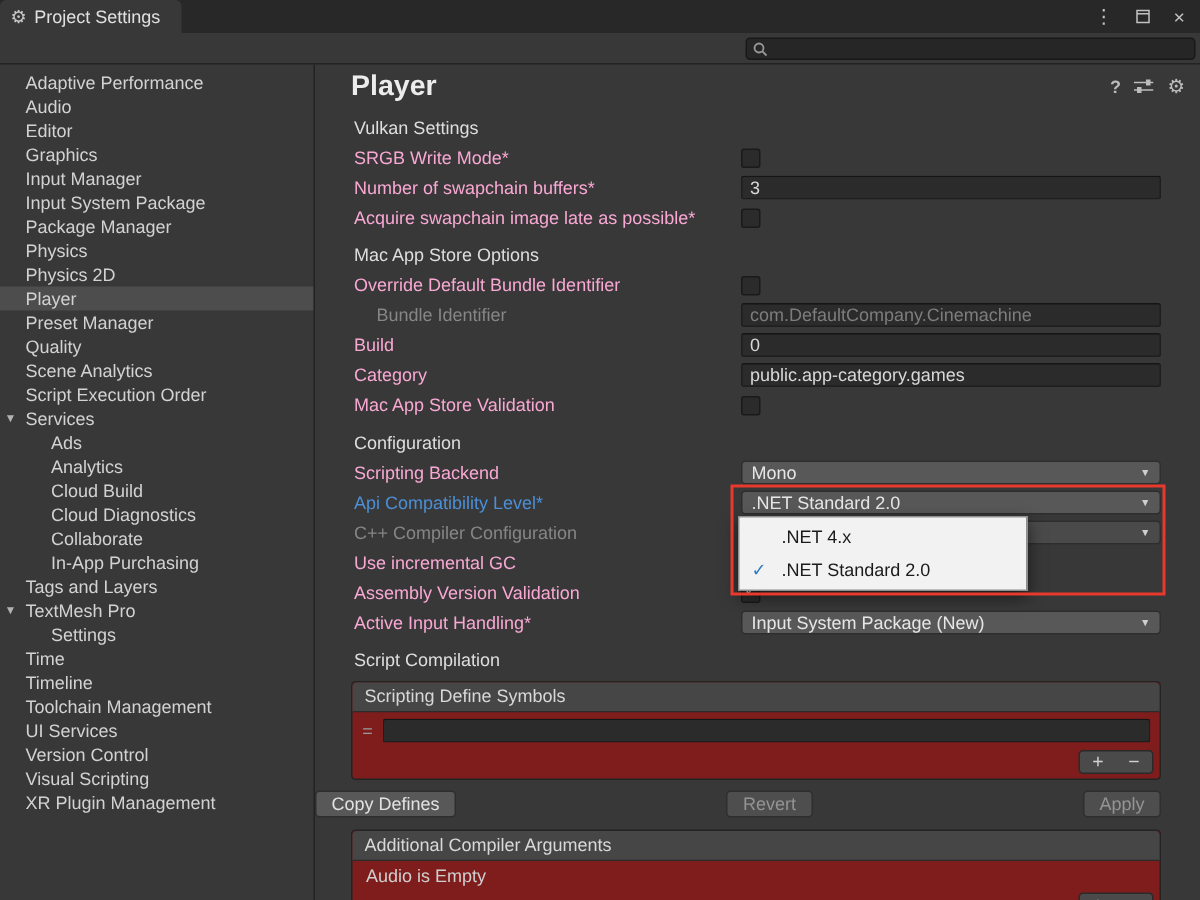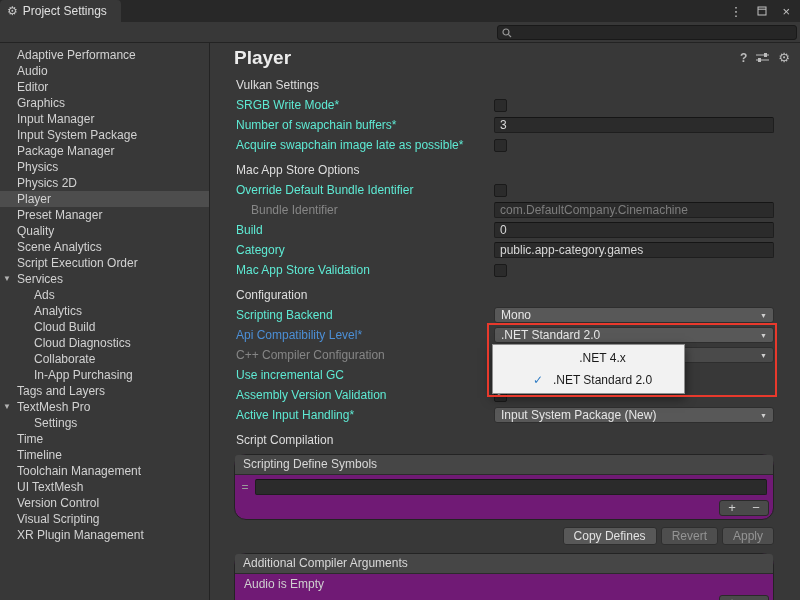--- a/index.html
+++ b/index.html
@@ -36,21 +36,21 @@
   .main { flex:1; position:relative; overflow:hidden; }
   .main-header { height:26px; display:flex; align-items:center; padding:3px 10px 0 24px; }
   .main-title { font-size:19px; font-weight:bold; color:#ececec; flex:1; }
   .hicons { display:flex; align-items:center; gap:9px; color:#bcbcbc; }
   .hicons .help { font-size:12px; font-weight:bold; }
   .hicons .gear { font-size:13px; }
   .settings { padding-top:1px; }
   .section { padding-top:5px; }
   .sec-h { height:20px; line-height:20px; padding-left:26px; font-weight:normal; color:#dedede; }
   .row { height:20px; display:flex; align-items:center; }
-  .lbl { width:284px; flex:0 0 284px; padding-left:26px; color:#5eead4;
+  .lbl { width:284px; flex:0 0 284px; padding-left:26px; color:#f9a8d4;
          white-space:nowrap; overflow:hidden; }
   .lbl.sub2 { padding-left:41px; }
   .lbl.disabled { color:#868686; }
   .lbl.blue { color:#4c8fd6; }
   .ctrl { flex:1; margin-right:26px; display:flex; align-items:center; }
   .checkbox { width:13px; height:13px; background:#2b2b2b; border:1px solid #1a1a1a;
               border-radius:2px; position:relative; cursor:pointer; }
   .checkbox .ck { position:absolute; left:1px; top:-3px; font-size:11px; color:#ccd6e0; }
   .tf { flex:1; height:16px; background:#2b2b2b; border:1px solid #1e1e1e; border-top-color:#151515;
         border-radius:2px; color:#d8d8d8; font-size:12px; padding:0 5px; font-family:inherit; outline:none; }
@@ -58,36 +58,36 @@
   .dropdown { flex:1; height:16px; background:#585858; border:1px solid #2e2e2e; border-radius:3px;
               display:flex; align-items:center; padding:0 6px; color:#e6e6e6; cursor:pointer; }
   .dropdown.disabled { background:#4a4a4a; }
   .dd-val { flex:1; white-space:nowrap; overflow:hidden; line-height:14px; }
   .dd-arrow { font-size:7px; color:#cfcfcf; margin-left:4px; }
   
   .section.config { position:relative; }
   .popup { position:absolute; left:282px; top:64px; width:193px; z-index:20;
            background:#f2f2f2; border:1px solid #8f8f8f; box-shadow:0 4px 10px rgba(0,0,0,.55);
            padding:2px 0; }
-  .popup-item { height:22px; display:flex; align-items:center; color:#1b1b1b; padding-left:8px; cursor:pointer;justify-content:center; }
+  .popup-item { height:22px; display:flex; align-items:center; color:#1b1b1b; padding-left:8px; cursor:pointer; }
   .popup-item .check { width:20px; color:#2f7cc4; font-size:12px; }
   .red-box { position:absolute; left:277px; top:43px; width:290px; height:74px;
              border:2px solid #e8392c; z-index:30; pointer-events:none; }
   
-  .listbox { margin:4px 26px 0 24px; border:1px solid #232323; border-radius:12px; background:#701a75; }
+  .listbox { margin:4px 26px 0 24px; border:1px solid #232323; border-radius:3px; background:#7f1d1d; }
   .listbox-h { height:20px; line-height:19px; padding-left:8px; color:#d8d8d8;
                background:#464646; border-bottom:1px solid #2b2b2b; border-radius:3px 3px 0 0; }
   .lb-row { display:flex; align-items:center; height:24px; padding:0 6px 0 5px; gap:5px; }
   .handle { color:#9a9a9a; width:10px; text-align:center; }
   .lb-footer { height:20px; position:relative; }
   .pill { position:absolute; right:4px; top:1px; width:50px; height:16px; background:#4a4a4a;
           border:1px solid #2a2a2a; border-radius:3px; display:flex; }
   .pill span { flex:1; text-align:center; line-height:14px; font-size:13px; color:#d0d0d0; cursor:pointer; }
   .empty-row { height:20px; line-height:20px; padding-left:9px; color:#cfcfcf; }
-  .btn-row { display:flex; justify-content:flex-end; gap:4px; margin:7px 26px 0 0; }
+  .btn-row { display:flex; justify-content:space-between; gap:12px; margin:7px 26px 0 0; }
   .btn { height:18px; background:#585858; border:1px solid #2e2e2e; border-radius:3px;
          color:#e2e2e2; font-size:12px; padding:0 10px; font-family:inherit; cursor:pointer; }
   .btn.disabled { color:#949494; background:#4e4e4e; cursor:default; }
 </style>
 </head>
 <body>
 
 <div class="titlebar">
   <div class="tab">
     <span class="gear">⚙</span>
@@ -136,21 +136,21 @@
       <div class="s-item sub"><span>Cloud Build</span></div>
       <div class="s-item sub"><span>Cloud Diagnostics</span></div>
       <div class="s-item sub"><span>Collaborate</span></div>
       <div class="s-item sub"><span>In-App Purchasing</span></div>
       <div class="s-item"><span>Tags and Layers</span></div>
       <div class="s-item"><span class="tri">▼</span><span>TextMesh Pro</span></div>
       <div class="s-item sub"><span>Settings</span></div>
       <div class="s-item"><span>Time</span></div>
       <div class="s-item"><span>Timeline</span></div>
       <div class="s-item"><span>Toolchain Management</span></div>
-      <div class="s-item"><span>UI TextMesh</span></div>
+      <div class="s-item"><span>UI Services</span></div>
       <div class="s-item"><span>Version Control</span></div>
       <div class="s-item"><span>Visual Scripting</span></div>
       <div class="s-item"><span>XR Plugin Management</span></div>
     </div>
 
   <div class="main">
     <div class="main-header">
       <div class="main-title">Player</div>
       <div class="hicons">
         <span class="help">?</span>

